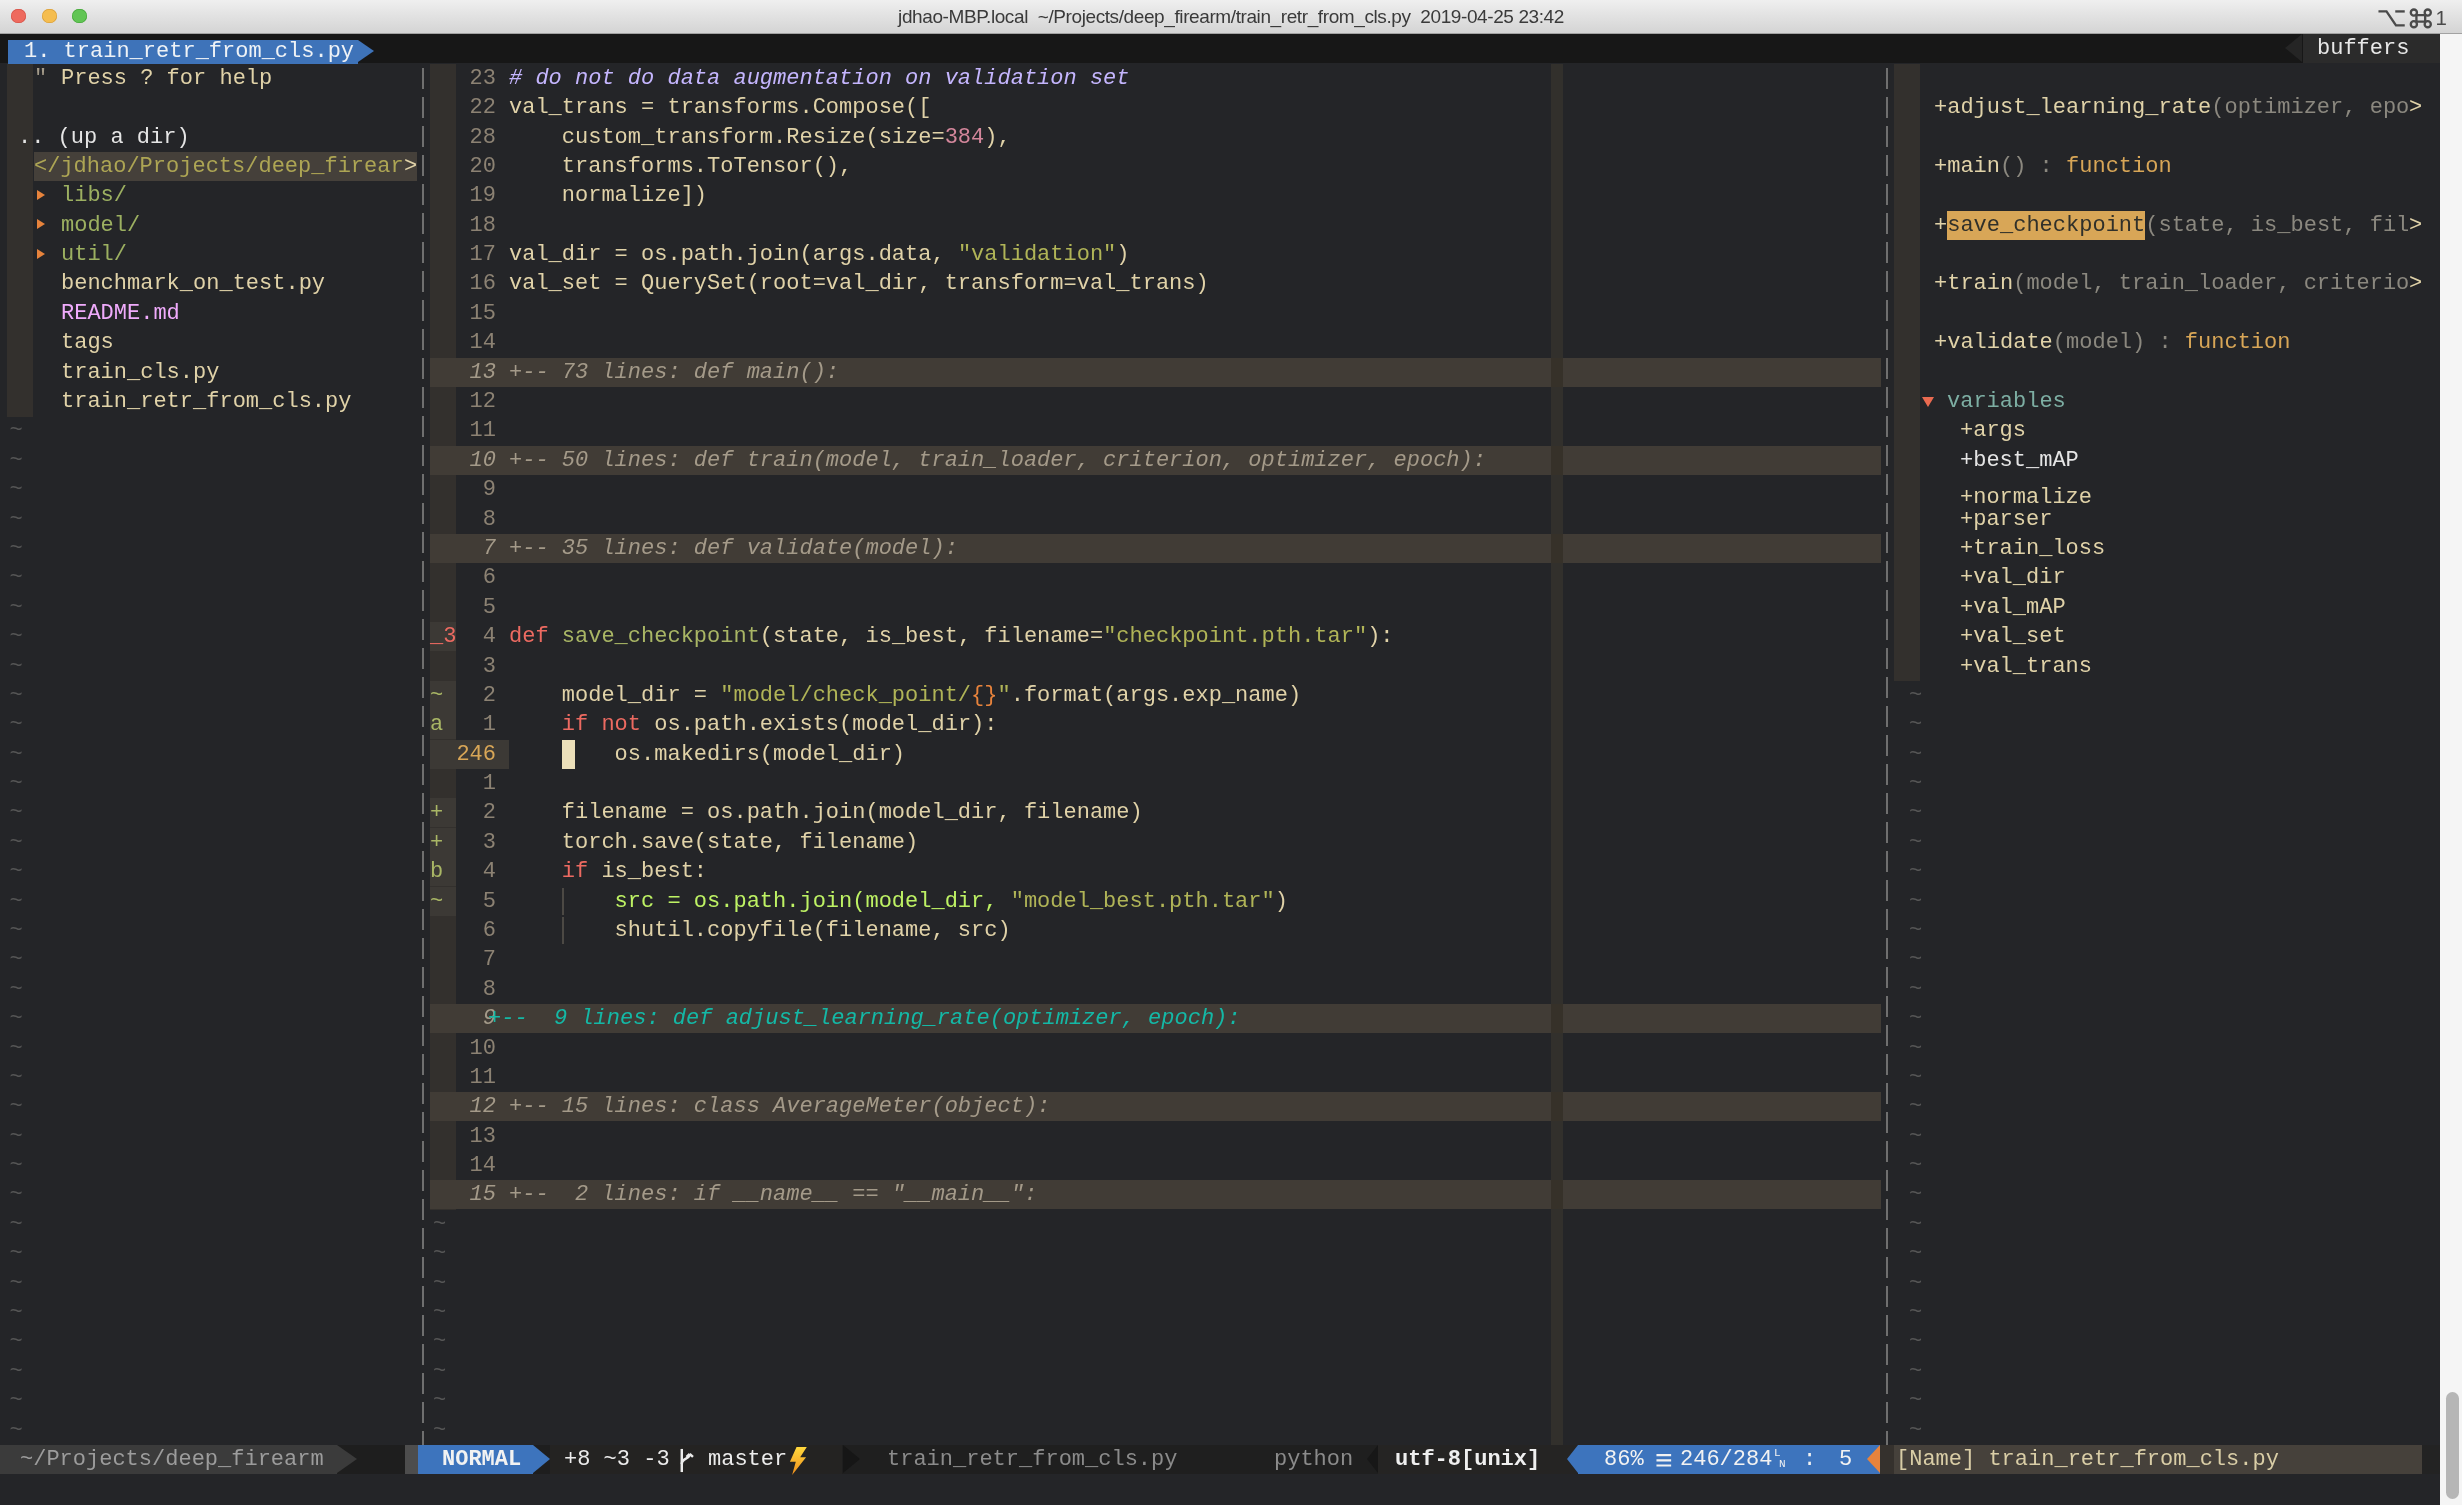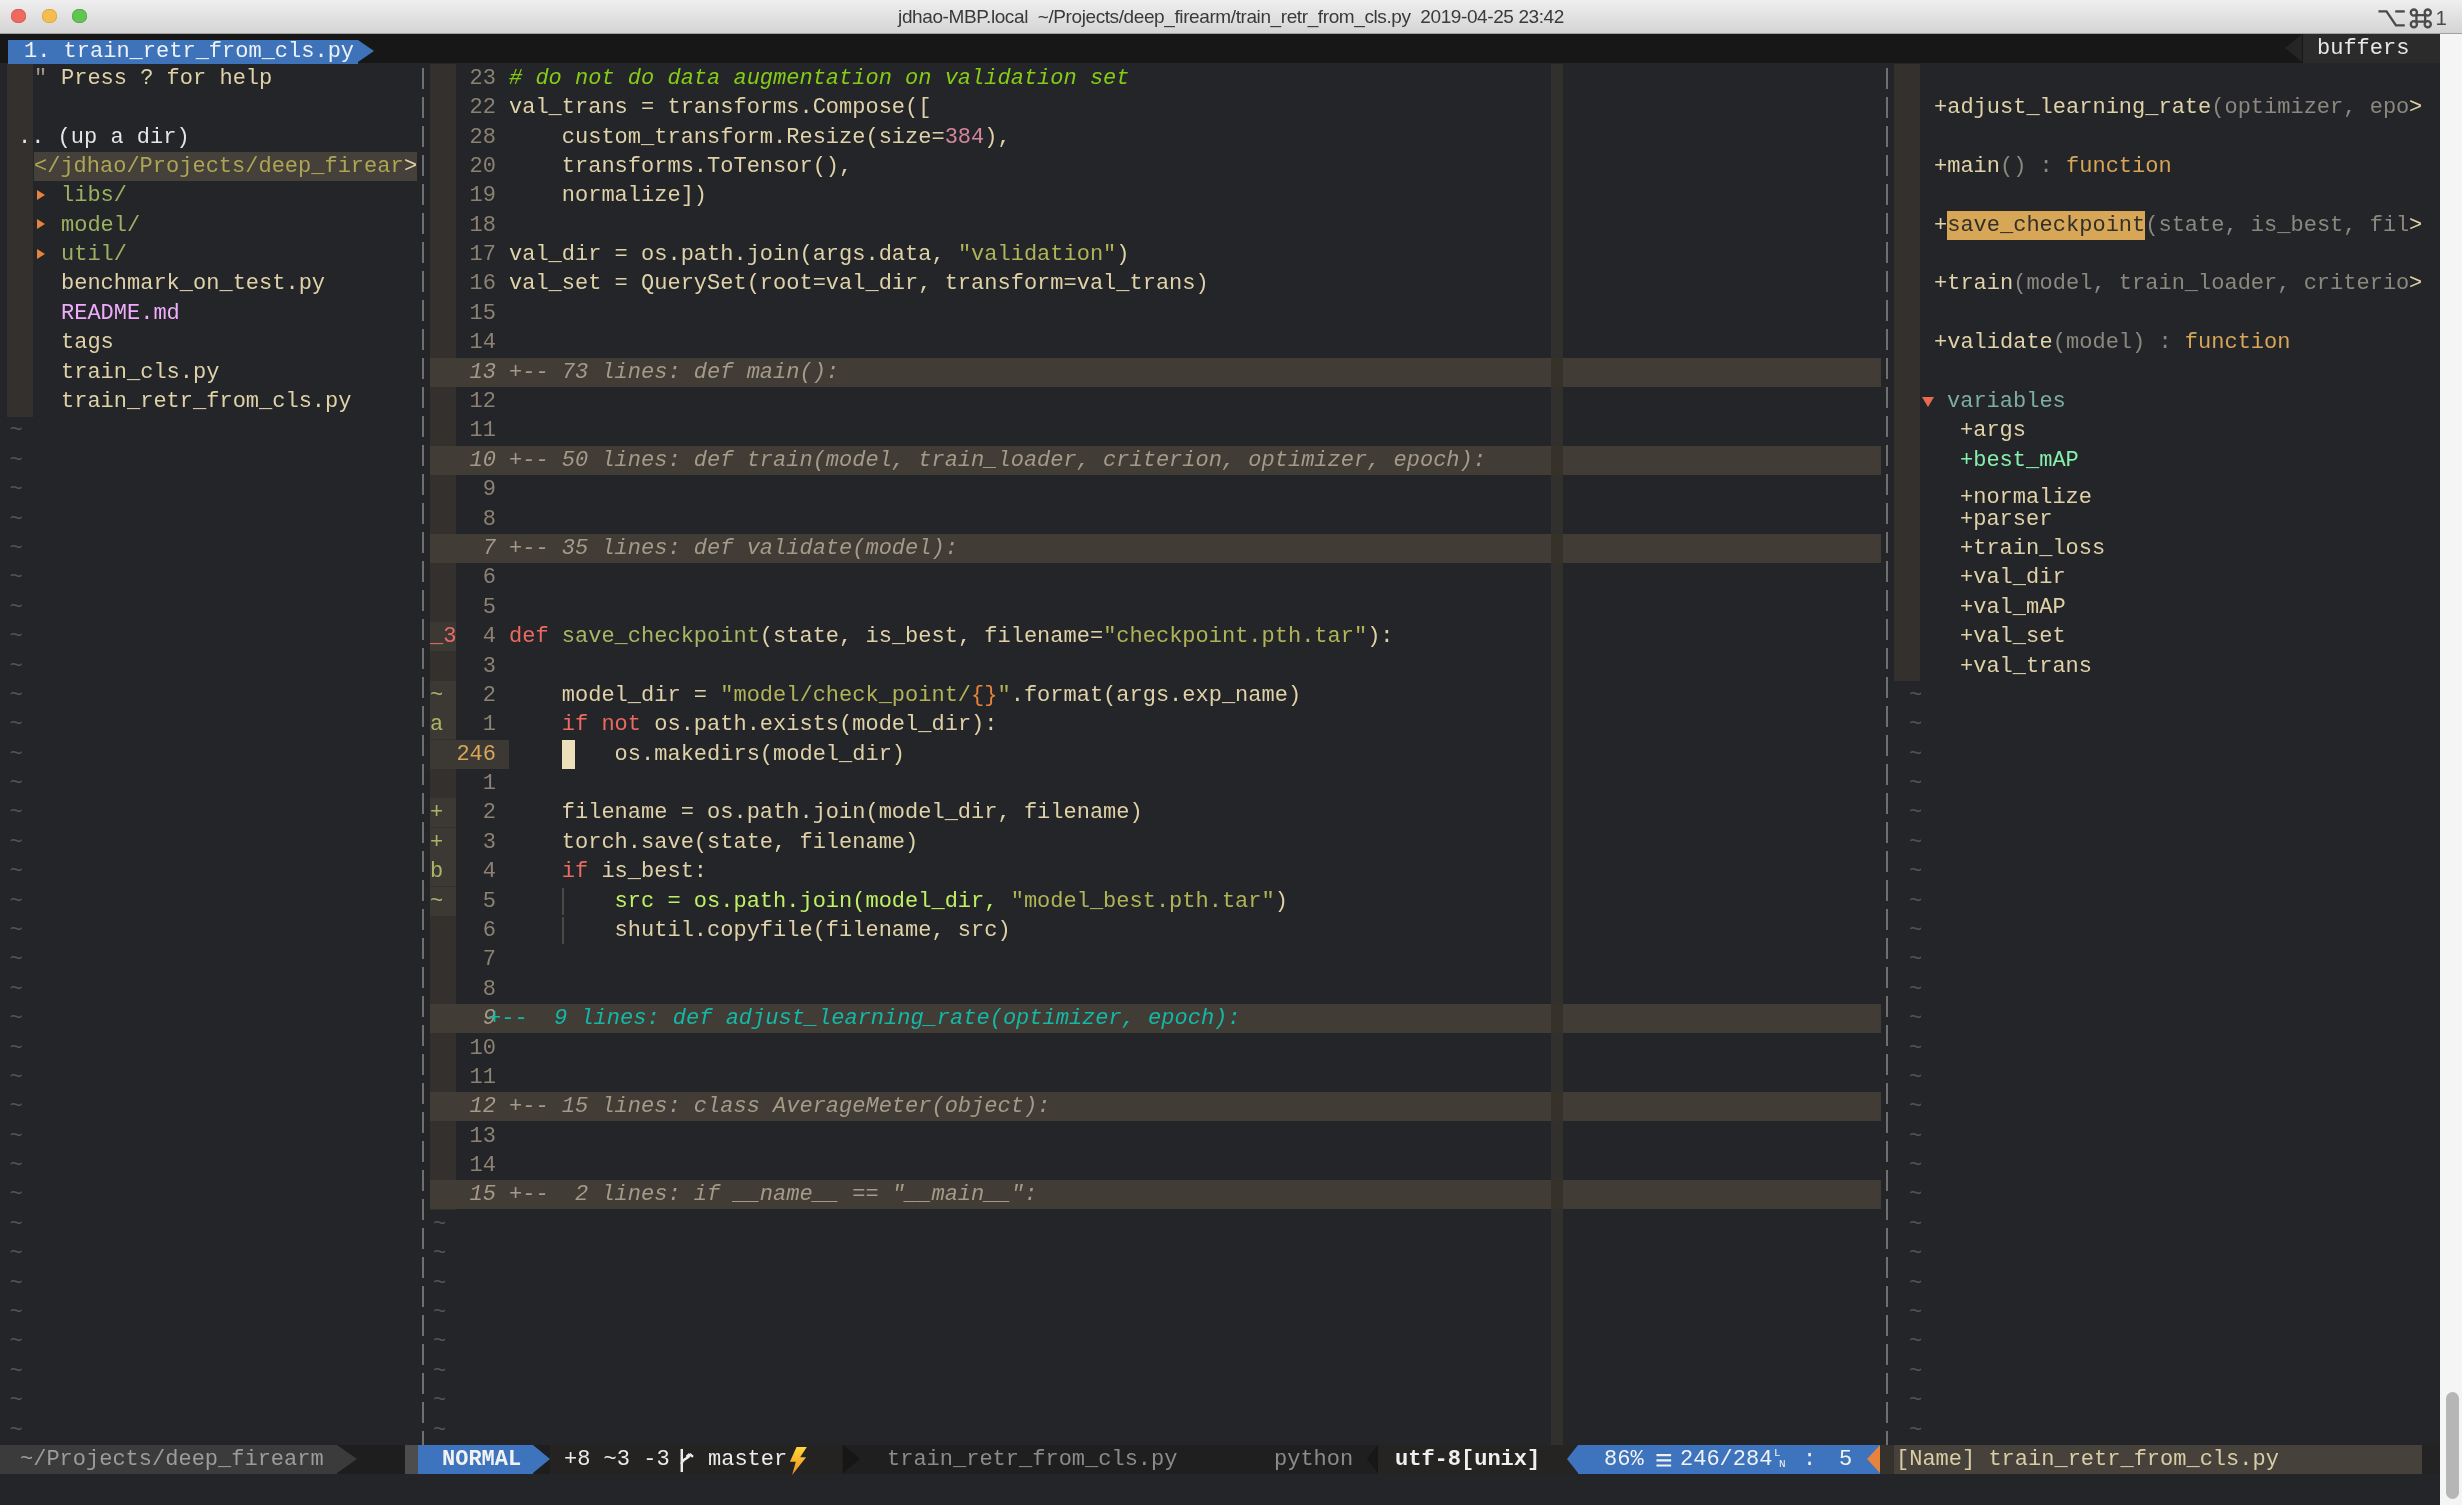--- a/index.html
+++ b/index.html
@@ -106,21 +106,21 @@
 <div class="s" style="left:9.5px;top:1180px;color:#565656">~</div>
 <div class="s" style="left:9.5px;top:1210px;color:#565656">~</div>
 <div class="s" style="left:9.5px;top:1239px;color:#565656">~</div>
 <div class="s" style="left:9.5px;top:1269px;color:#565656">~</div>
 <div class="s" style="left:9.5px;top:1298px;color:#565656">~</div>
 <div class="s" style="left:9.5px;top:1327px;color:#565656">~</div>
 <div class="s" style="left:9.5px;top:1357px;color:#565656">~</div>
 <div class="s" style="left:9.5px;top:1386px;color:#565656">~</div>
 <div class="s" style="left:9.5px;top:1416px;color:#565656">~</div>
 <div class="num" style="top:64px">23</div>
-<div class="s it" style="left:509px;top:64px;color:#84cc16"># do not do data augmentation on validation set</div>
+<div class="s it" style="left:509px;top:64px;color:#c4b5fd"># do not do data augmentation on validation set</div>
 <div class="num" style="top:93px">22</div>
 <div class="s" style="left:509px;top:93px"><span style="color:#e0d2a8">val_trans = transforms.Compose([</span></div>
 <div class="num" style="top:123px">28</div>
 <div class="s" style="left:509px;top:123px"><span style="color:#e0d2a8">    custom_transform.Resize(size=</span><span style="color:#d3869b">384</span><span style="color:#e0d2a8">),</span></div>
 <div class="num" style="top:152px">20</div>
 <div class="s" style="left:509px;top:152px"><span style="color:#e0d2a8">    transforms.ToTensor(),</span></div>
 <div class="num" style="top:181px">19</div>
 <div class="s" style="left:509px;top:181px"><span style="color:#e0d2a8">    normalize])</span></div>
 <div class="num" style="top:211px">18</div>
 <div class="num" style="top:240px">17</div>
@@ -193,21 +193,21 @@
 <div class="s" style="left:1934px;top:152px"><span style="color:#e0d2a8">+main</span><span style="color:#8b887f">()</span><span style="color:#8b887f"> : </span><span style="color:#d8a657">function</span></div>
 <div class="b" style="left:1947px;top:211px;width:198px;height:29px;background:#d8a657"></div>
 <div class="s" style="left:1934px;top:211px"><span style="color:#e0d2a8">+</span><span style="color:#30302a">save_checkpoint</span><span style="color:#8b887f">(state, is_best, fil</span></div>
 <div class="s" style="left:2409px;top:211px;color:#e0d2a8">&gt;</div>
 <div class="s" style="left:1934px;top:269px"><span style="color:#e0d2a8">+train</span><span style="color:#8b887f">(model, train_loader, criterio</span></div>
 <div class="s" style="left:2409px;top:269px;color:#e0d2a8">&gt;</div>
 <div class="s" style="left:1934px;top:328px"><span style="color:#e0d2a8">+validate</span><span style="color:#8b887f">(model)</span><span style="color:#8b887f"> : </span><span style="color:#d8a657">function</span></div>
 <div class="b" style="left:1922px;top:397px;width:0;height:0;border-top:10.3px solid #e96a50;border-left:6.6px solid transparent;border-right:6.6px solid transparent"></div>
 <div class="s" style="left:1947px;top:387px;color:#7daea3">variables</div>
 <div class="s" style="left:1960px;top:416px;color:#e0d2a8">+args</div>
-<div class="s" style="left:1960px;top:446px;color:#86efac">+best_mAP</div>
+<div class="s" style="left:1960px;top:446px;color:#e5e5e5">+best_mAP</div>
 <div class="s" style="left:1960px;top:483px;color:#e0d2a8">+normalize</div>
 <div class="s" style="left:1960px;top:505px;color:#e0d2a8">+parser</div>
 <div class="s" style="left:1960px;top:534px;color:#e0d2a8">+train_loss</div>
 <div class="s" style="left:1960px;top:563px;color:#e0d2a8">+val_dir</div>
 <div class="s" style="left:1960px;top:593px;color:#e0d2a8">+val_mAP</div>
 <div class="s" style="left:1960px;top:622px;color:#e0d2a8">+val_set</div>
 <div class="s" style="left:1960px;top:652px;color:#e0d2a8">+val_trans</div>
 <div class="s" style="left:1909px;top:681px;color:#565656">~</div>
 <div class="s" style="left:1909px;top:710px;color:#565656">~</div>
 <div class="s" style="left:1909px;top:740px;color:#565656">~</div>

